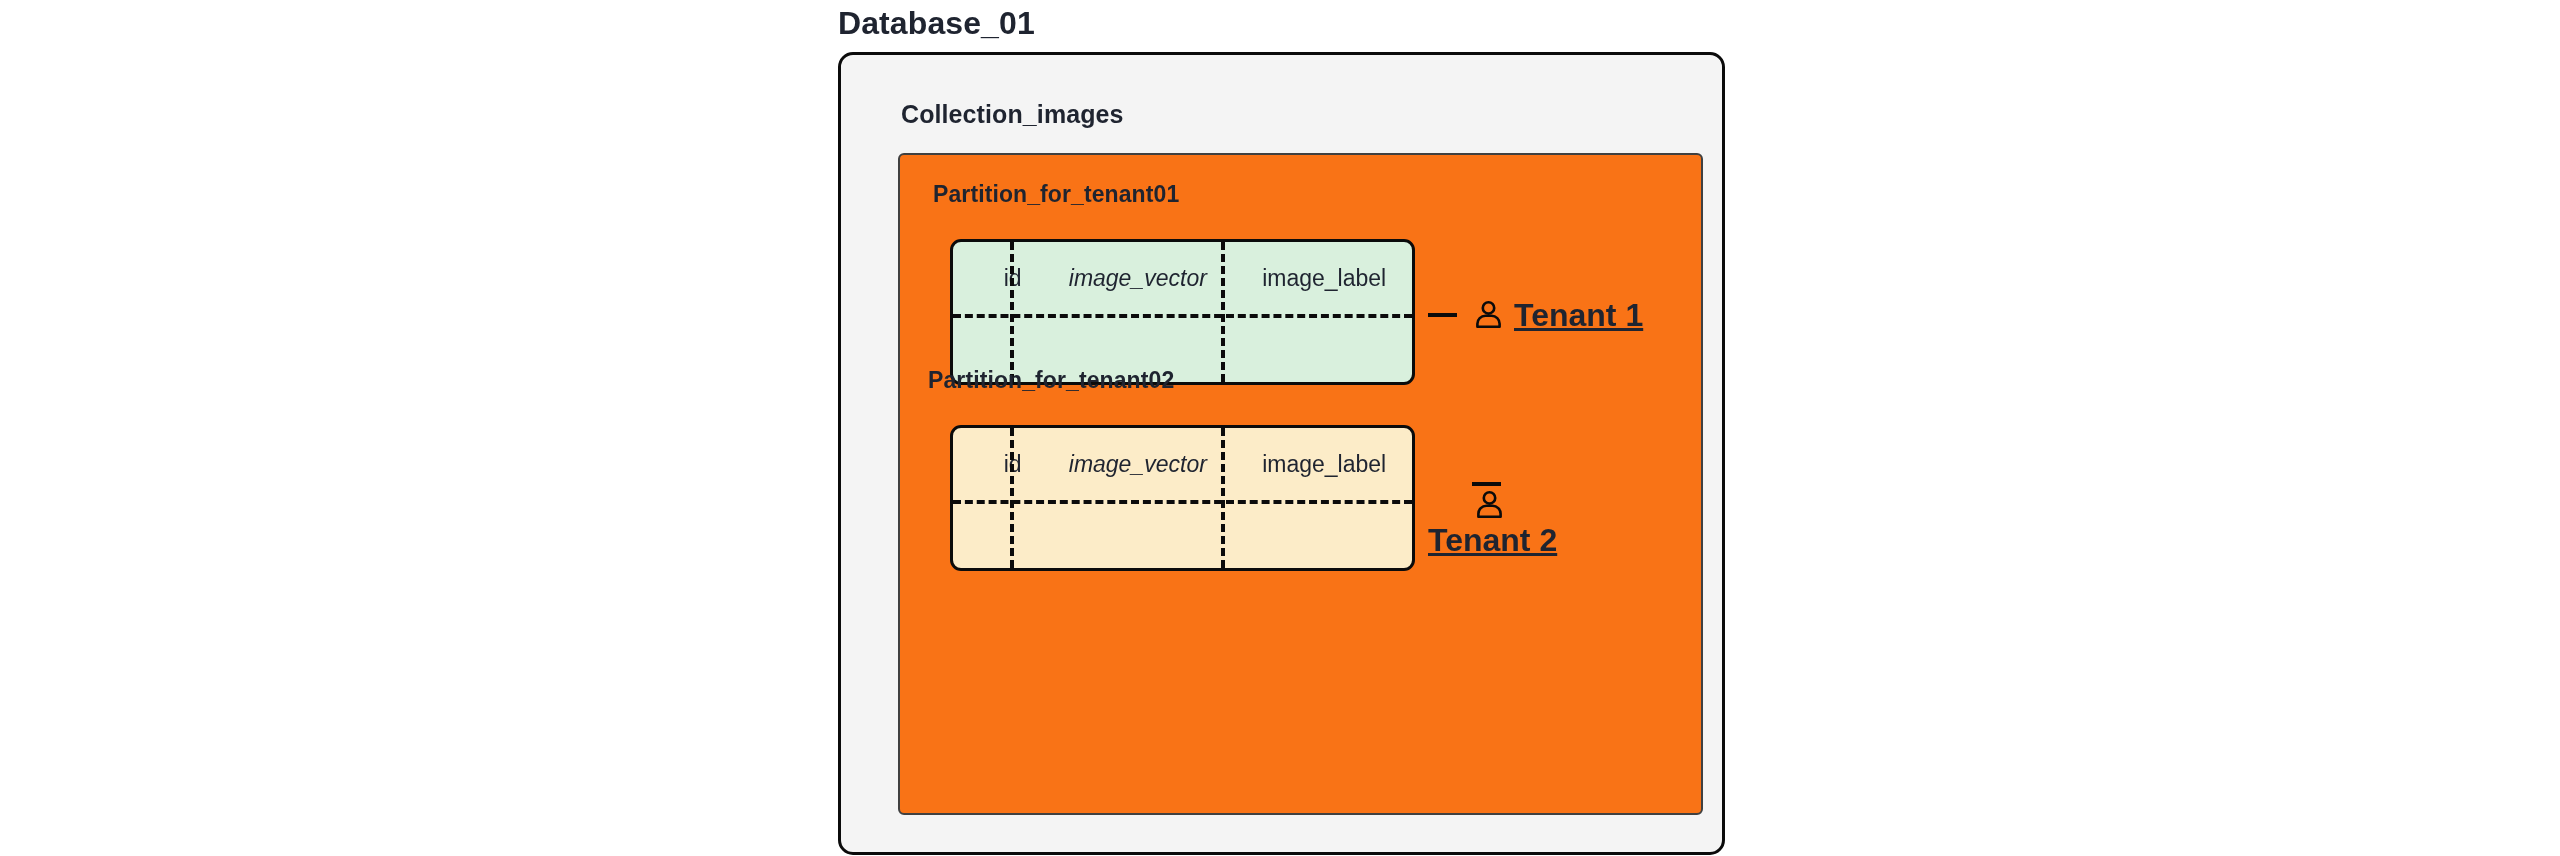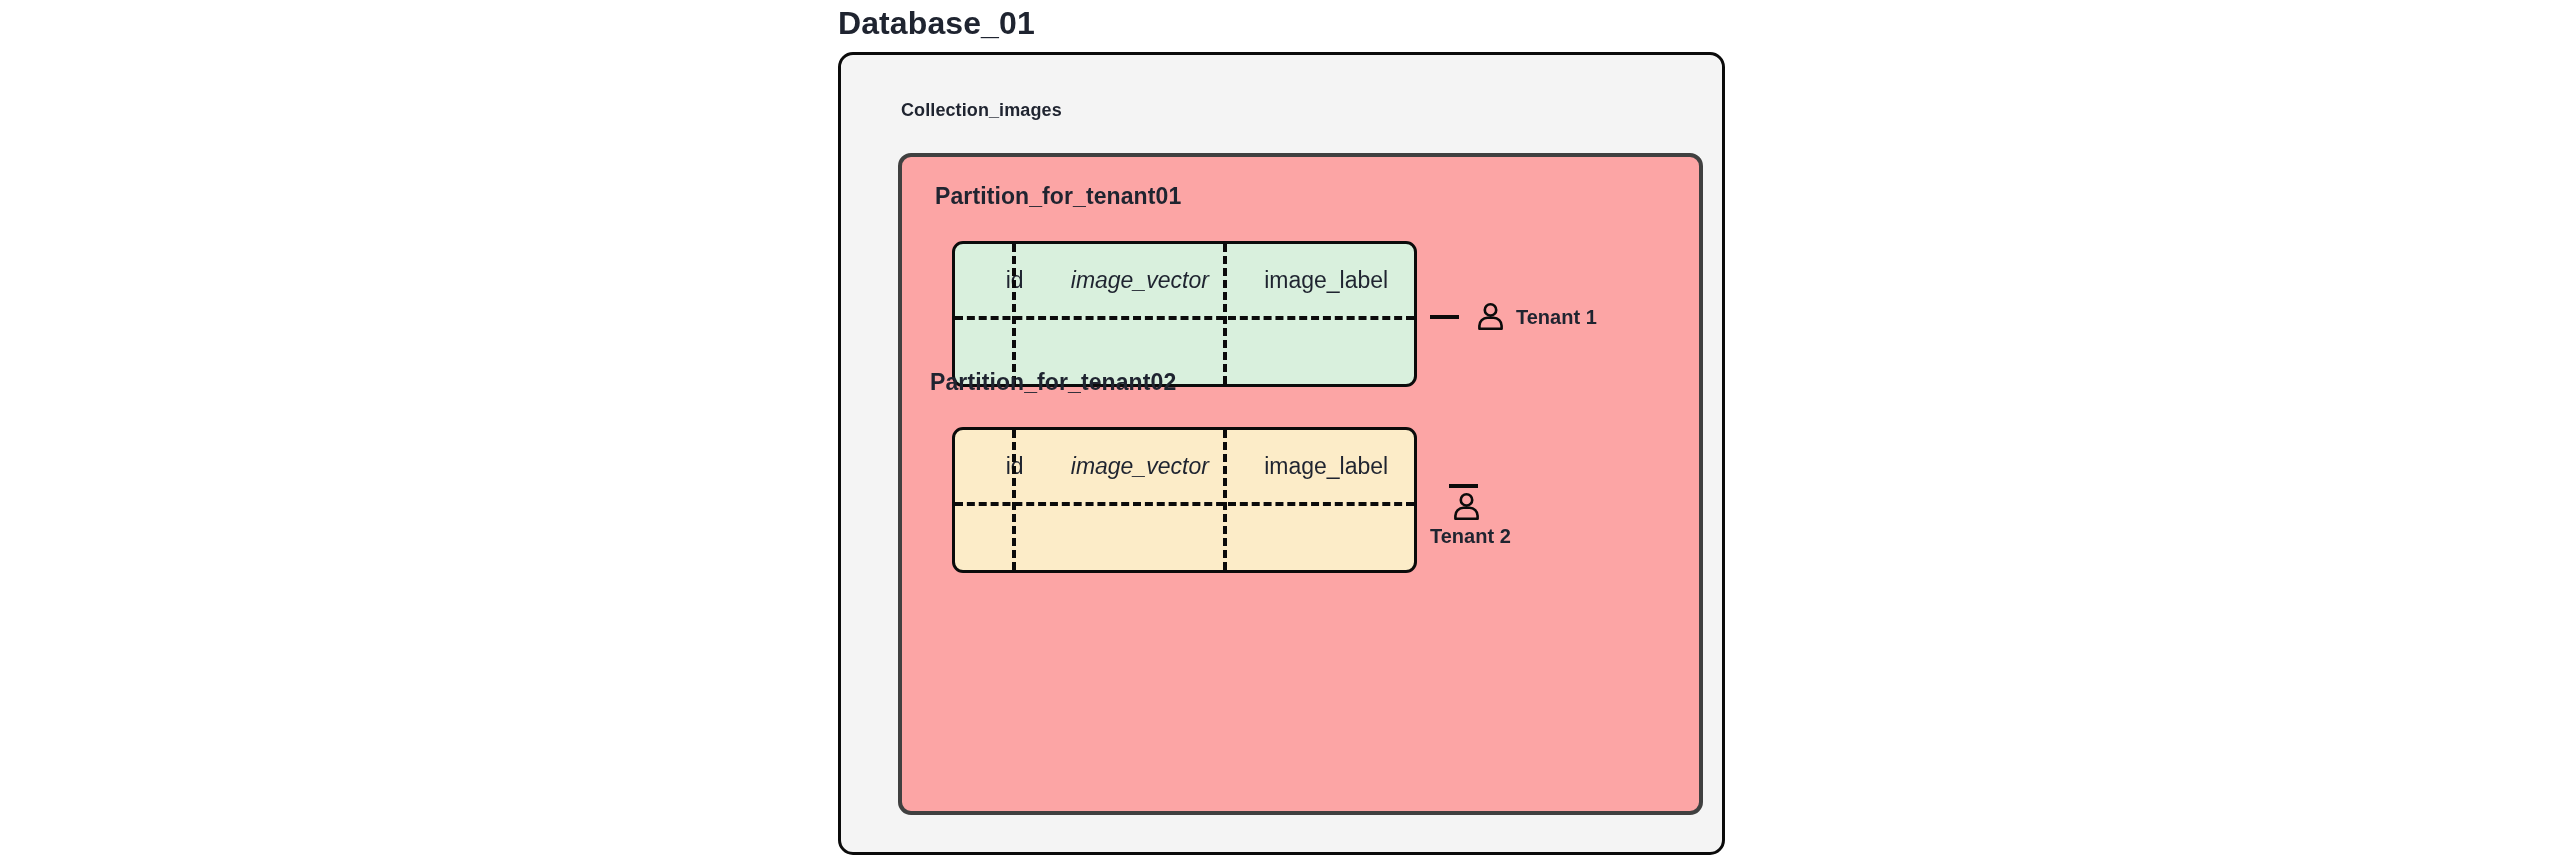--- a/index.html
+++ b/index.html
@@ -25,32 +25,32 @@
     position:absolute;left:838px;top:52px;
     width:887px;height:803px;
     box-sizing:border-box;
     background:#f4f4f4;
     border:3px solid #0b0b0b;
     border-radius:15px;
   }
 
   .collection-label{
     position:absolute;left:60px;top:45px;
-    font-size:18px;font-weight:700;letter-spacing:.1px;
+    font-size:25px;font-weight:700;letter-spacing:.1px;
     color:#1f2430;white-space:nowrap;
   }
 
   
   .coll-box{
     position:absolute;left:57px;top:98px;
     width:805px;height:662px;
     box-sizing:border-box;
-    background:#fca5a5;
-    border:4px solid #404040;
-    border-radius:13px;
+    background:#f97316;
+    border:2px solid #404040;
+    border-radius:6px;
   }
 
   .partition{position:absolute;left:0;top:0;width:100%;}
   .partition-label{
     position:absolute;
     font-size:23px;font-weight:700;letter-spacing:.1px;
     color:#1f2430;white-space:nowrap;
   }
 
   
@@ -100,22 +100,23 @@
     width:29px;height:0;
     border-top:4px solid #0b0b0b;
     margin-right:13px;
     flex:none;
   }
   .person-icon{
     width:37px;height:38px;flex:none;display:block;
     margin-right:7px;
   }
   .tenant-label{
-    font-size:20px;font-weight:700;color:#1f2430;
+    font-size:32px;font-weight:700;color:#1f2430;
     line-height:1;
+    text-decoration:underline;
   }
 </style>
 </head>
 <body>
 
 <div class="stage">
 
   <div class="db-label">Database_01</div>
 
   <div class="db-box">

